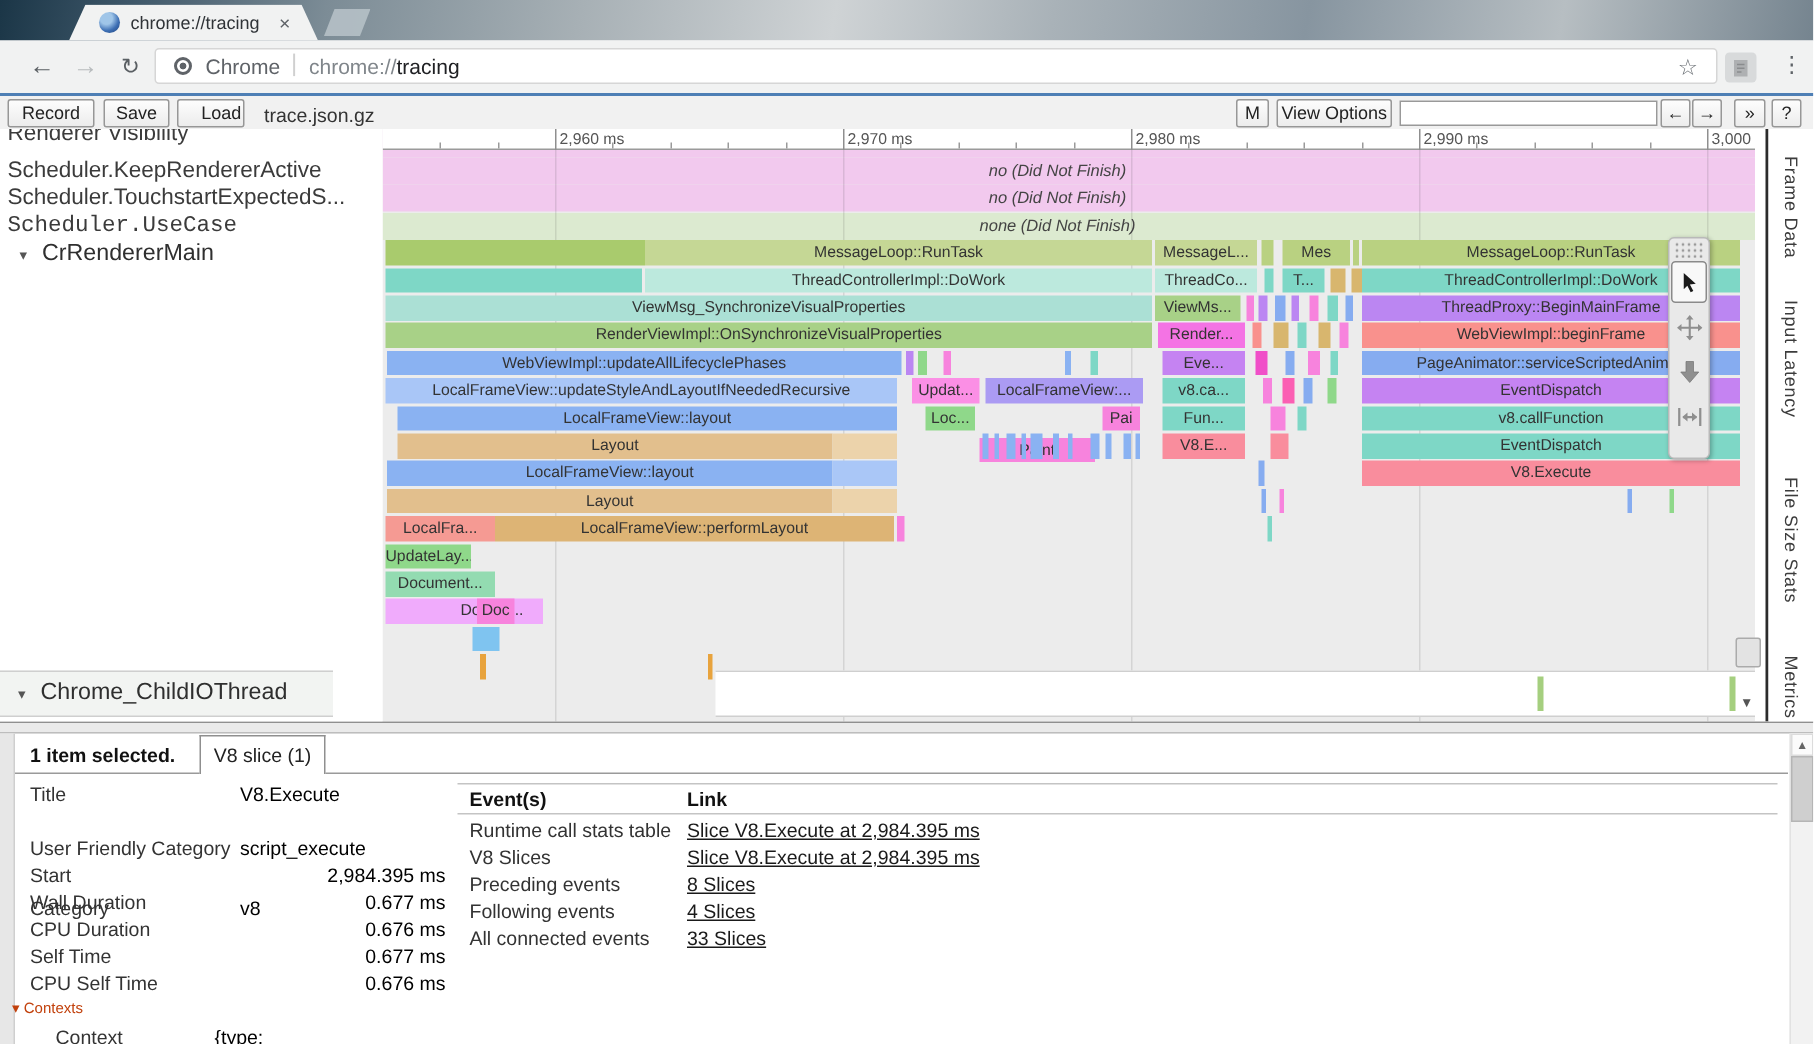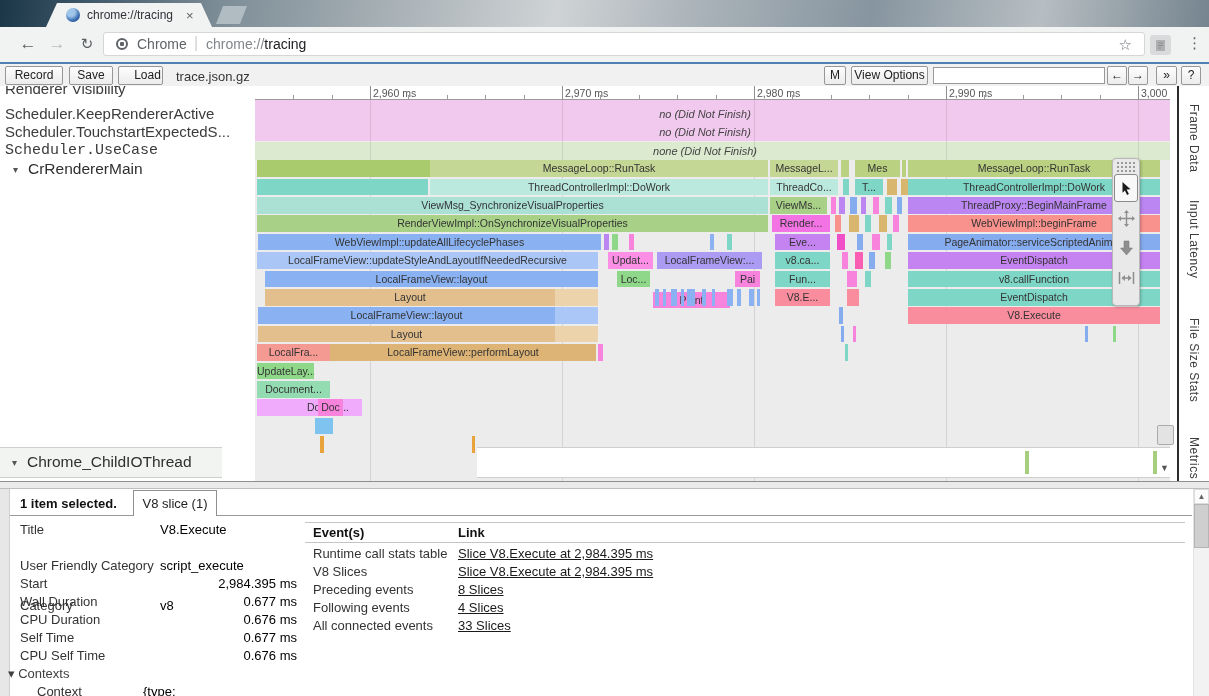--- a/index.html
+++ b/index.html
@@ -70,21 +70,21 @@
   .analysis{position:absolute;left:0;top:481px;width:1209px;height:215px;background:#fff;border-top:1px solid #8f8f8f;box-sizing:border-box;overflow:hidden;}
   .split-bar{height:6px;background:#eaeaea;border-bottom:1px solid #bdbdbd;}
   .a-gutter{position:absolute;left:0;top:7px;width:9px;height:208px;background:#e7e7e7;border-right:1px solid #cfcfcf;}
   .sel-head{position:absolute;left:20px;top:14px;font-weight:bold;font-size:13px;color:#111;}
   .a-tab{position:absolute;left:133px;top:8px;width:84px;height:26px;background:#fff;border:1px solid #8f8f8f;border-bottom:none;font-size:13px;text-align:center;line-height:26px;z-index:2;box-sizing:border-box;color:#222;}
   .a-hline{position:absolute;left:10px;top:33px;width:1182px;height:1px;background:#9a9a9a;}
   .prop-row{position:absolute;left:20px;width:278px;height:18px;font-size:13px;}
   .p-label{position:absolute;left:0;top:0;color:#333;white-space:nowrap;}
   .p-val{position:absolute;left:140px;top:0;color:#000;white-space:nowrap;}
   .p-val.num{width:137px;text-align:right;}
-  .ctx-toggle{position:absolute;left:8px;top:184px;font-size:13px;color:#404040;}
+  .ctx-toggle{position:absolute;left:8px;top:184px;font-size:10px;color:#c2410c;}
   .ctx-row{position:absolute;left:37px;top:202px;font-size:13px;color:#333;}
   .ctx-row span{position:absolute;left:106px;color:#000;white-space:nowrap;}
   .ev-line{position:absolute;left:305px;width:880px;height:1px;background:#c4c4c4;}
   .ev-head{position:absolute;left:305px;top:43px;font-size:13px;font-weight:bold;color:#111;}
   .ev-head .l2{position:absolute;left:153px;}
   .ev-head .l1{position:absolute;left:8px;}
   .ev-row{position:absolute;left:305px;width:600px;height:18px;font-size:13px;}
   .ev-label{position:absolute;left:8px;color:#333;white-space:nowrap;}
   .ev-link{position:absolute;left:153px;color:#1a1a1a;text-decoration:underline;white-space:nowrap;cursor:pointer;}
   .a-sb{position:absolute;right:0;top:7px;width:16px;height:208px;background:#f2f2f2;border-left:1px solid #e2e2e2;box-sizing:border-box;}

